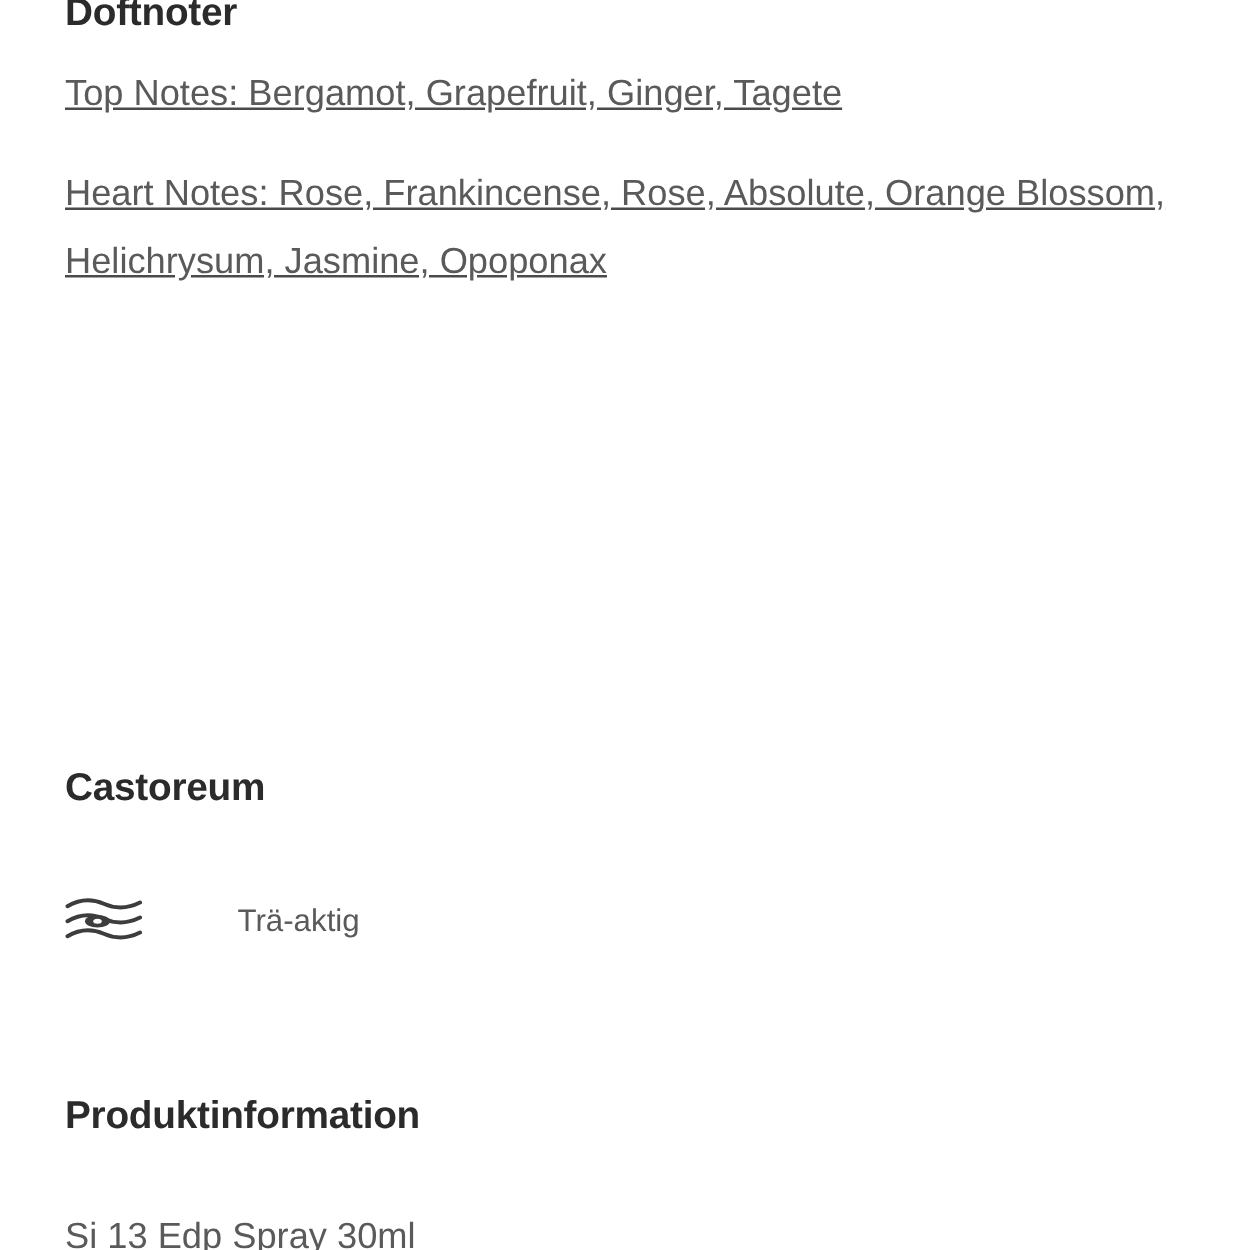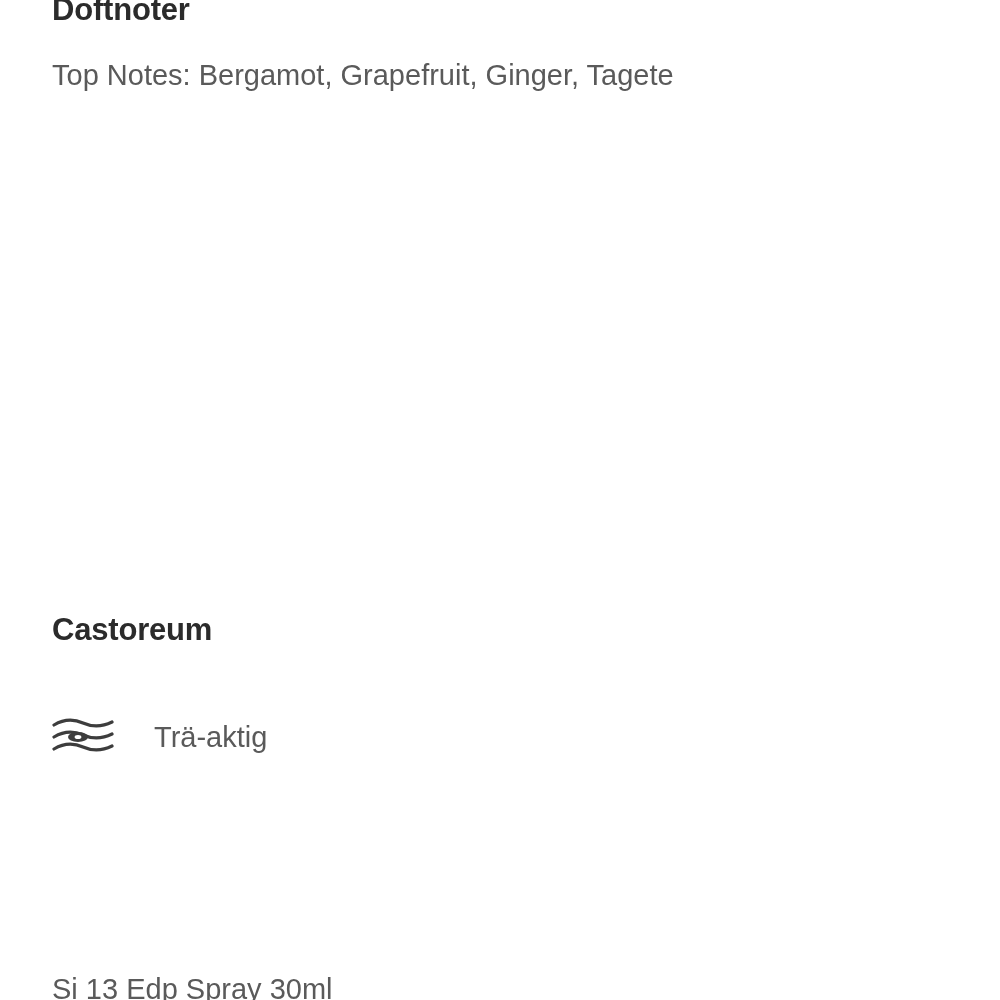--- a/index.html
+++ b/index.html
@@ -32,20 +32,21 @@
   .notes-title {
     position: absolute;
     top: -8px;
     left: 52px;
   }
   .notes-block {
     position: absolute;
     top: 48px;
     left: 52px;
     width: 900px;
+    text-decoration: underline;
   }
   .note-para {
     font-size: 29px;
     line-height: 54px;
     color: #5a5a5a;
     margin: 0 0 26px 0;
     max-width: 890px;
   }
   .note-para:last-child {
     margin-bottom: 0;
@@ -64,23 +65,24 @@
     gap: 40px;
   }
   .prop-icon {
     width: 62px;
     height: 62px;
     display: flex;
     align-items: center;
     justify-content: center;
   }
   .prop-label {
-    font-size: 29px;
+    font-size: 25px;
     color: #5a5a5a;
     line-height: 1;
+    margin-left: 36px;
   }
   .prodinfo-title {
     position: absolute;
     top: 874px;
     left: 52px;
   }
   .prodinfo-text {
     position: absolute;
     top: 962px;
     left: 52px;
@@ -93,35 +95,37 @@
 </style>
 </head>
 <body>
 
 <div class="page">
 
   <h2 class="section-title notes-title">Doftnoter</h2>
 
   <div class="notes-block">
     <p class="note-para">Top Notes: Bergamot, Grapefruit, Ginger, Tagete</p>
+    <p class="note-para">Heart Notes: Rose, Frankincense, Rose, Absolute, Orange Blossom, Helichrysum, Jasmine, Opoponax</p>
   </div>
 
   <h2 class="section-title props-title">Castoreum</h2>
 
   <div class="prop-row">
     <span class="prop-icon">
       <svg width="62" height="40" viewBox="0 0 62 40" xmlns="http://www.w3.org/2000/svg">
         <g fill="none" stroke="#3d3d3d" stroke-width="3.2" stroke-linecap="round">
           <path d="M2 8 C 12 2, 22 2, 31 6 C 40 10, 50 10, 60 5"></path>
           <path d="M2 20 C 12 14, 22 14, 31 18 C 40 22, 50 22, 60 17"></path>
           <path d="M2 32 C 12 26, 22 26, 31 30 C 40 34, 50 34, 60 29"></path>
         </g>
         <ellipse cx="26" cy="20" rx="10" ry="5" fill="#3d3d3d"></ellipse>
         <ellipse cx="26" cy="20" rx="3.4" ry="2" fill="#ffffff"></ellipse>
       </svg>
     </span>
     <span class="prop-label">Trä-aktig</span>
   </div>
 
+  <h2 class="section-title prodinfo-title">Produktinformation</h2>
 
   <p class="prodinfo-text">Si 13 Edp Spray 30ml</p>
 
 </div>
 
 </body></html>

